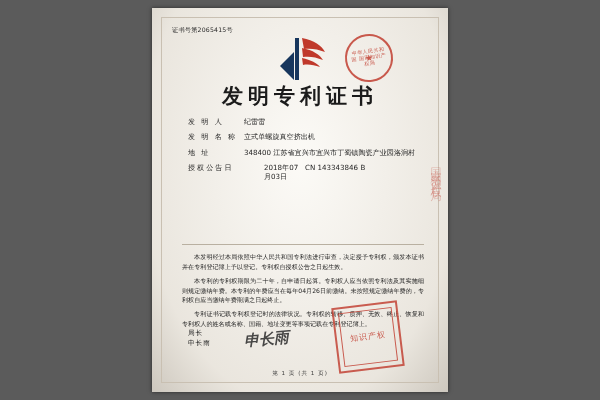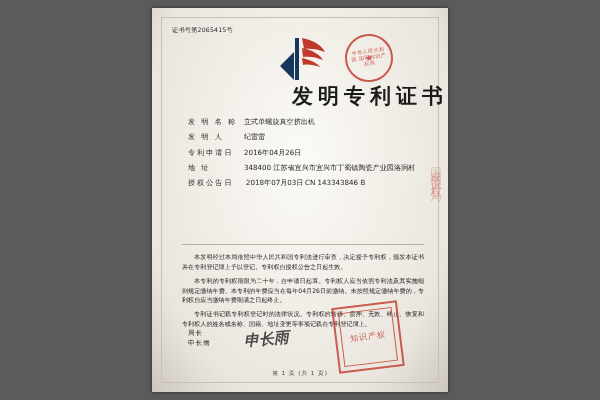--- a/index.html
+++ b/index.html
@@ -40,35 +40,35 @@
   }
 
   
   .logo{
     position:absolute;left:50%;top:28px;transform:translateX(-50%);
     width:56px;height:46px;
   }
 
   .title{
     position:absolute;left:0;right:0;top:74px;
-    text-align:right;
+    text-align:center;
     font-size:21px;font-weight:bold;color:#1b1b1b;
     letter-spacing:5px;
   }
 
   
   .fields{
     position:absolute;left:36px;top:110px;right:26px;
     font-size:7.1px;color:#1f1f1f;line-height:1.25;
   }
   .row{display:flex;margin-bottom:6.5px;align-items:flex-start;}
   .lbl{width:56px;flex:0 0 56px;letter-spacing:2px;}
   .val{flex:1;}
   .row2{display:flex;margin-bottom:6.5px;}
-  .row2 .half{flex:1;display:flex;}
+  .row2 .half{flex:1;display:flex;gap:18px;}
   .row2 .lbl{width:58px;flex:0 0 58px;}
 
   hr.rule{
     position:absolute;left:30px;right:24px;top:236px;
     border:0;border-top:1px solid #b9b0a1;margin:0;
   }
 
   .body-text{
     position:absolute;left:30px;right:24px;top:244px;
     font-size:6.1px;line-height:1.62;color:#232323;
@@ -159,30 +159,26 @@
     <div class="seal seal-top">
       <div class="seal-txt cn">中华人民共和国
 国家知识产权局</div>
       <div class="seal-star">★</div>
     </div>
 
     <div class="title cn">发明专利证书</div>
 
     <div class="fields cn">
       <div class="row">
+        <div class="lbl">发 明 人</div>
+        <div class="val">纪雷雷</div>
+      </div>
+      <div class="row">
         <div class="lbl">发 明 名 称</div>
         <div class="val">立式单螺旋真空挤出机</div>
-      </div>
-      <div class="row">
-        <div class="lbl">发 明 人</div>
-        <div class="val">纪雷雷</div>
-      </div>
-      <div class="row">
-        <div class="lbl">专利申请日</div>
-        <div class="val">2016年04月26日</div>
       </div>
       <div class="row">
         <div class="lbl">地 址</div>
         <div class="val">348400 江苏省宜兴市宜兴市丁蜀镇陶瓷产业园洛涧村</div>
       </div>
       <div class="row2">
         <div class="half">
           <div class="lbl">授权公告日</div>
           <div class="val">2018年07月03日</div>
         </div>

